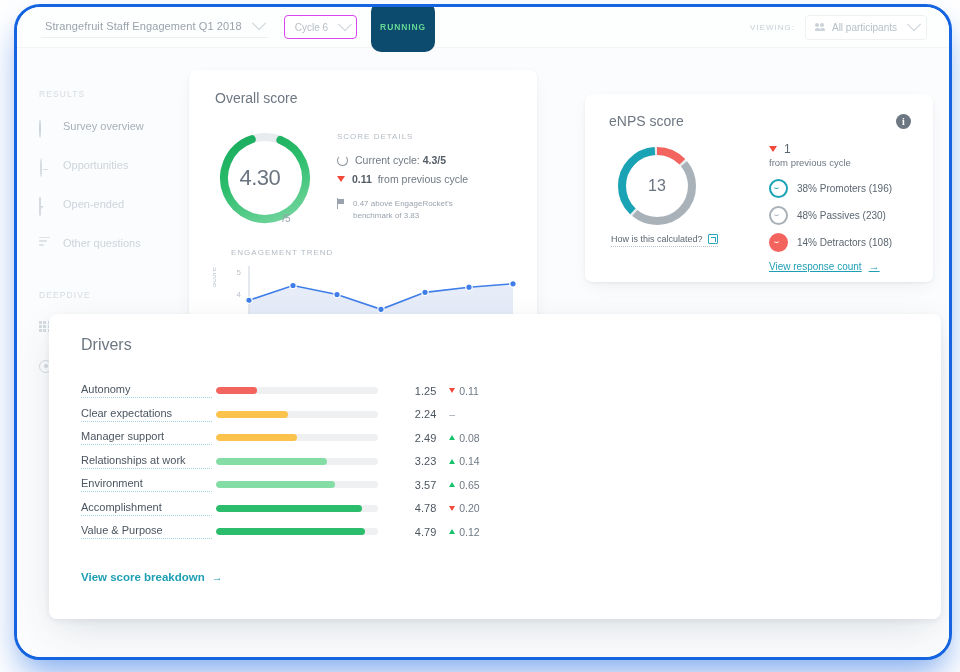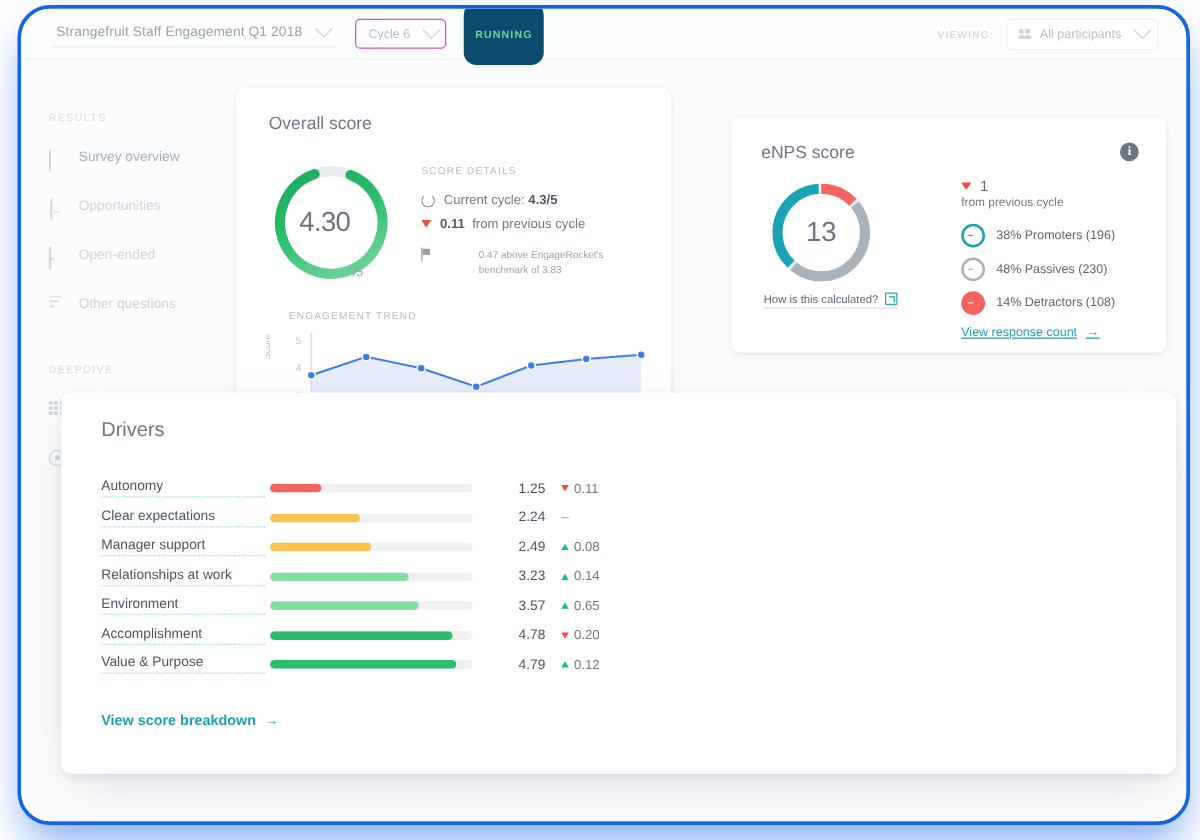--- a/index.html
+++ b/index.html
@@ -203,21 +203,21 @@
   .sd-row .txt b { color:#525c67; }
   .mini-ring {
     width: 9px; height: 9px; border-radius: 50%;
     border: 1.4px solid #8d96a0; border-top-color: transparent;
     margin-right: 7px; flex:none;
   }
   .tri-down {
     width:0;height:0;border-left:4.5px solid transparent;border-right:4.5px solid transparent;
     border-top:6px solid #f4483a; margin-right: 7px; flex:none;
   }
-  .bench-row { display:flex; margin-top: 13px; gap: 30px; }
+  .bench-row { display:flex; margin-top: 13px; }
   .flag-ico { width:9px; height:11px; position:relative; margin-right:7px; flex:none;}
   .flag-ico:before{ content:''; position:absolute; left:0; top:0; width:1.4px; height:11px; background:#9aa3ad;}
   .flag-ico:after{ content:''; position:absolute; left:1.4px; top:0.5px; width:6px; height:5px; background:#9aa3ad;}
   .bench-txt { font-size: 8px; color:#9aa3ad; line-height: 1.45; }
 
   .trend-head {
     position:absolute; left: 42px; top: 178px;
     font-size: 8px; letter-spacing: 1px; color:#b3bbc3;
   }
   .trend-chart { position:absolute; left: 24px; top: 196px; width: 308px; height: 64px; overflow:hidden; }
@@ -238,21 +238,21 @@
     background: #6d7782; color:#fff;
     font-size: 10px; font-weight: bold;
     display:flex; align-items:center; justify-content:center;
     font-family: "Liberation Serif", serif;
     cursor: pointer;
   }
   .enps-donut { position:absolute; left: 28px; top: 48px; width: 88px; height: 88px; }
   .enps-num {
     position:absolute; left:0; top:0; width:88px; height:88px;
     display:flex; align-items:center; justify-content:center;
-    font-size: 22px; color:#6b7581;text-align:right;
+    font-size: 16px; color:#6b7581;text-align:right;
   }
   .how-calc {
     position:absolute; left: 26px; top: 140px;
     font-size: 9px; color:#5b6671;
     border-bottom: 1px dotted #b9c1c8;
     padding-bottom: 2px;
     display:flex; align-items:center; cursor:pointer;
   }
   .ext-ico {
     width:8px;height:8px;border:1.2px solid #2aa8bc;border-radius:1px;

